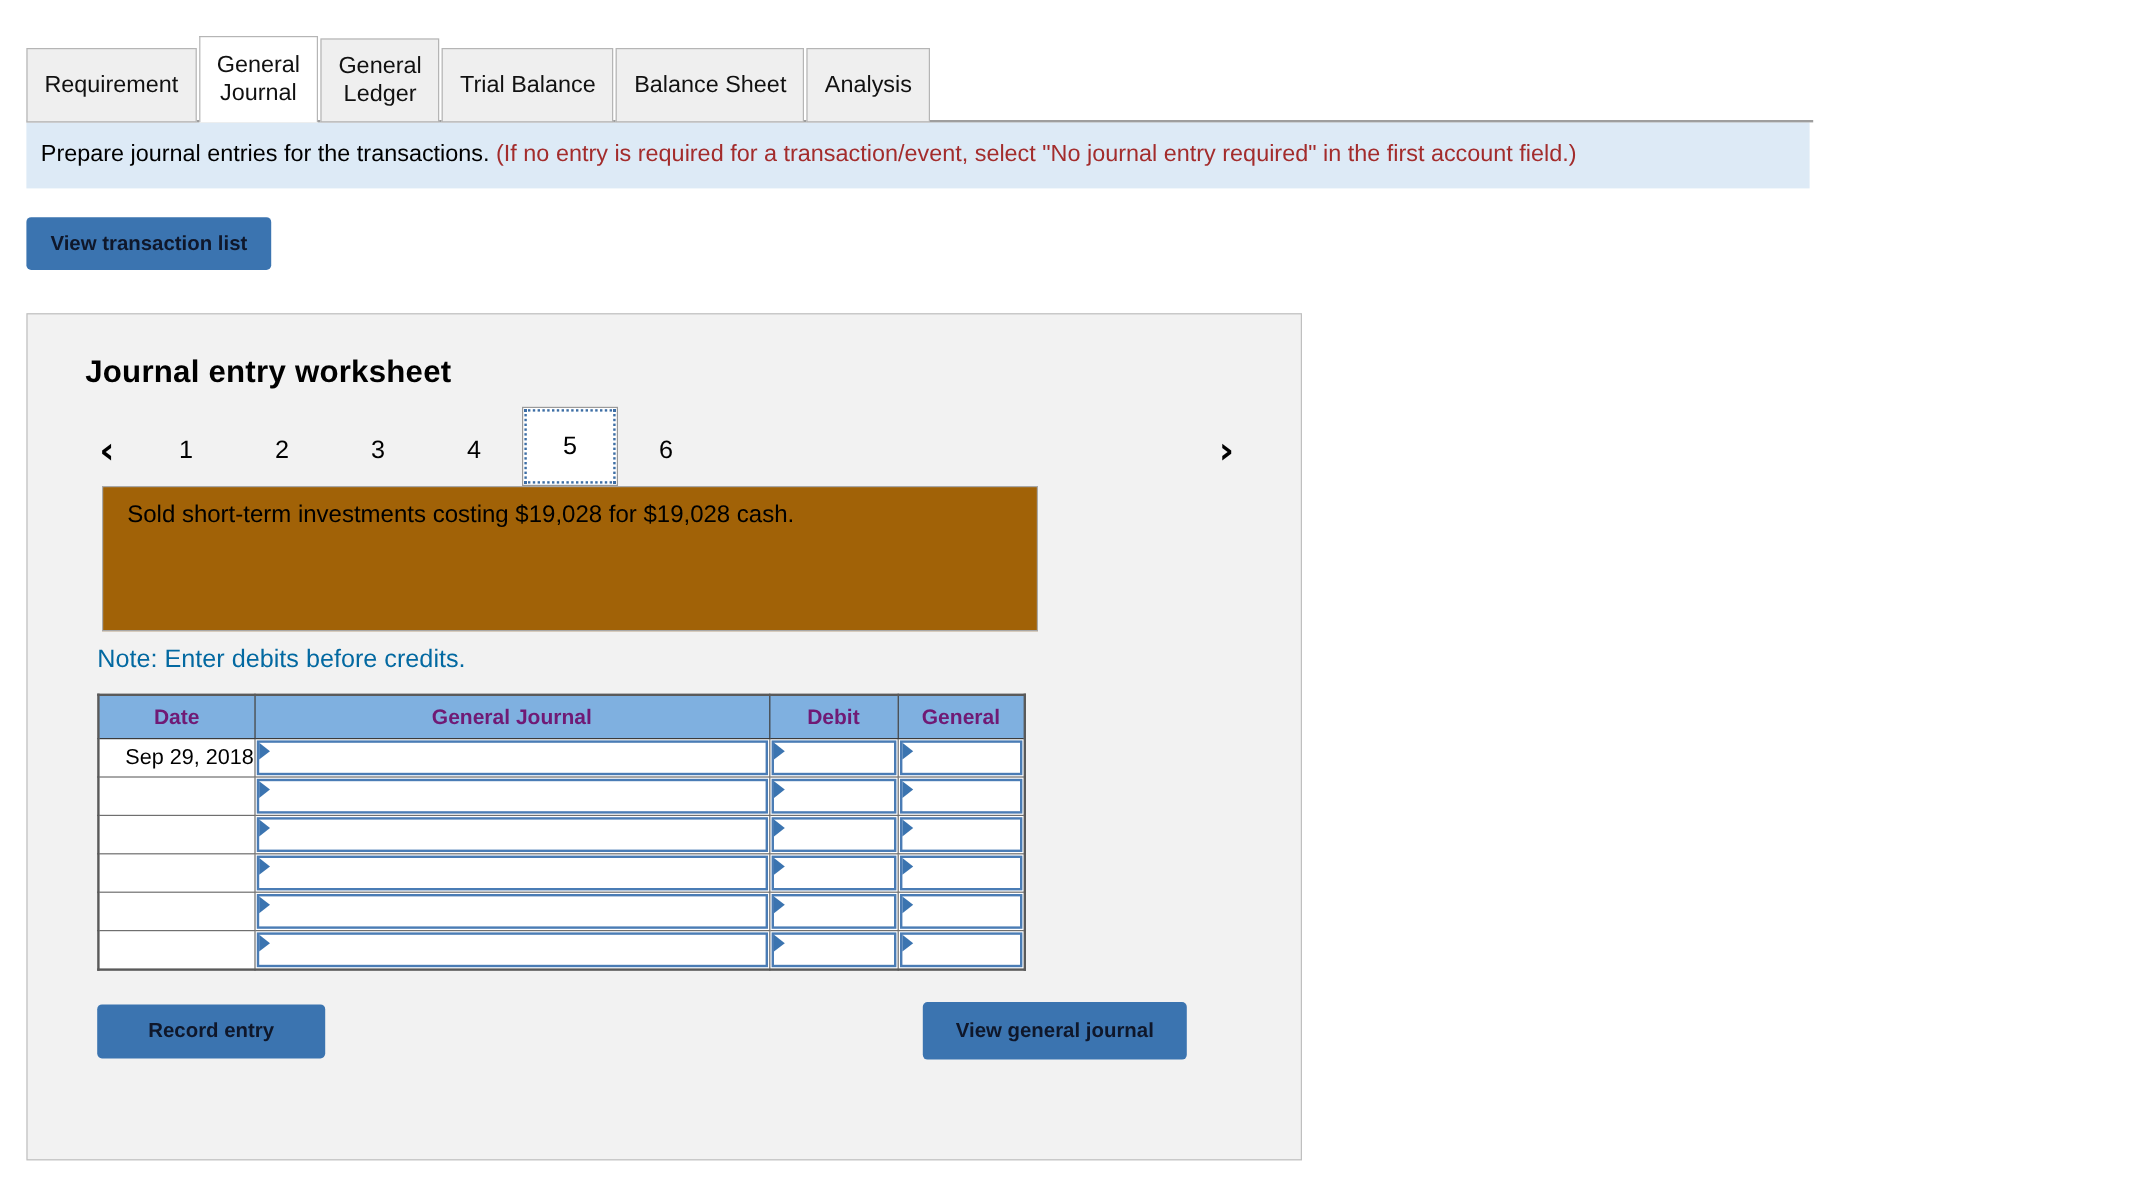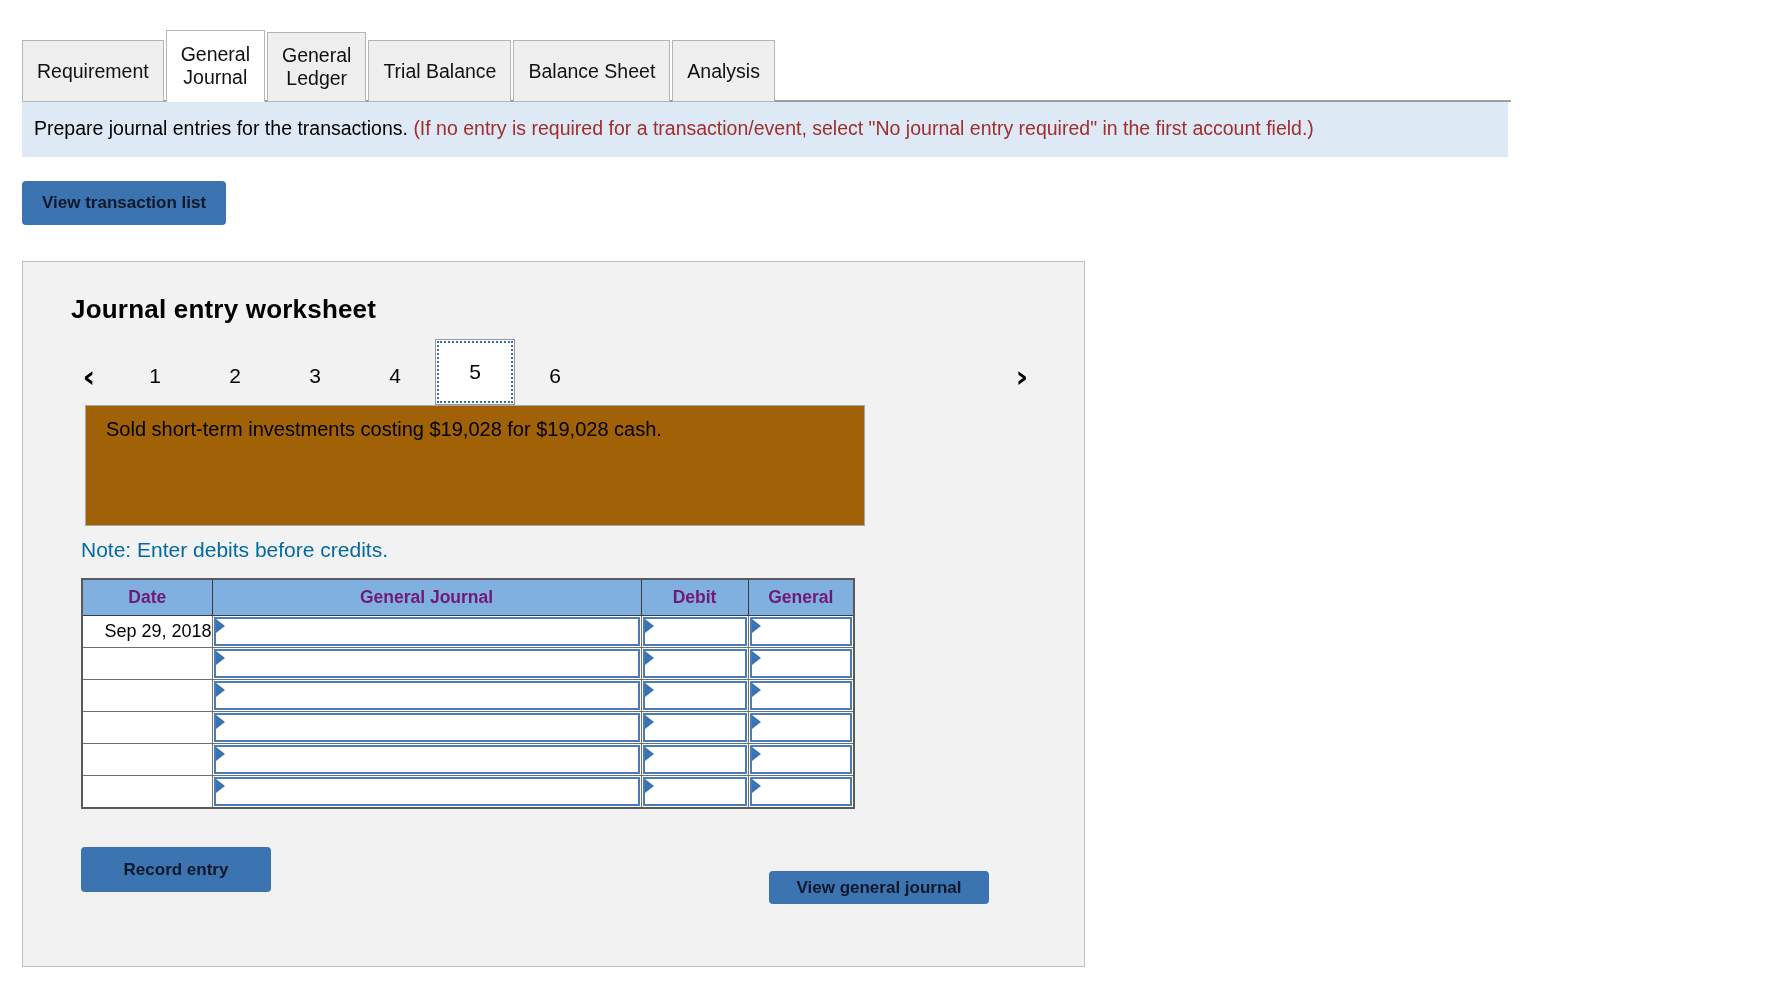--- a/index.html
+++ b/index.html
@@ -227,21 +227,21 @@
 
   
   .footer-btns {
     margin: 26px 0 0 58px;
     width: 955px;
     display: flex;
     align-items: center;
   }
   #record-entry { width: 190px; height: 45px; }
   #clear-entry  { width: 190px; height: 45px; margin-left: 66px; }
-  #view-general-journal { width: 220px; height: 33px; margin-left: auto; margin-right: 47px; margin-top: 36px; }
+  #view-general-journal { width: 220px; height: 48px; margin-left: auto; margin-right: 47px; }
 </style>
 </head>
 <body>
 
 <div class="tabstrip">
   <div class="tab">
     <span>Requirement</span>
   </div>
   <div class="tab two-line active">
     <span>General

